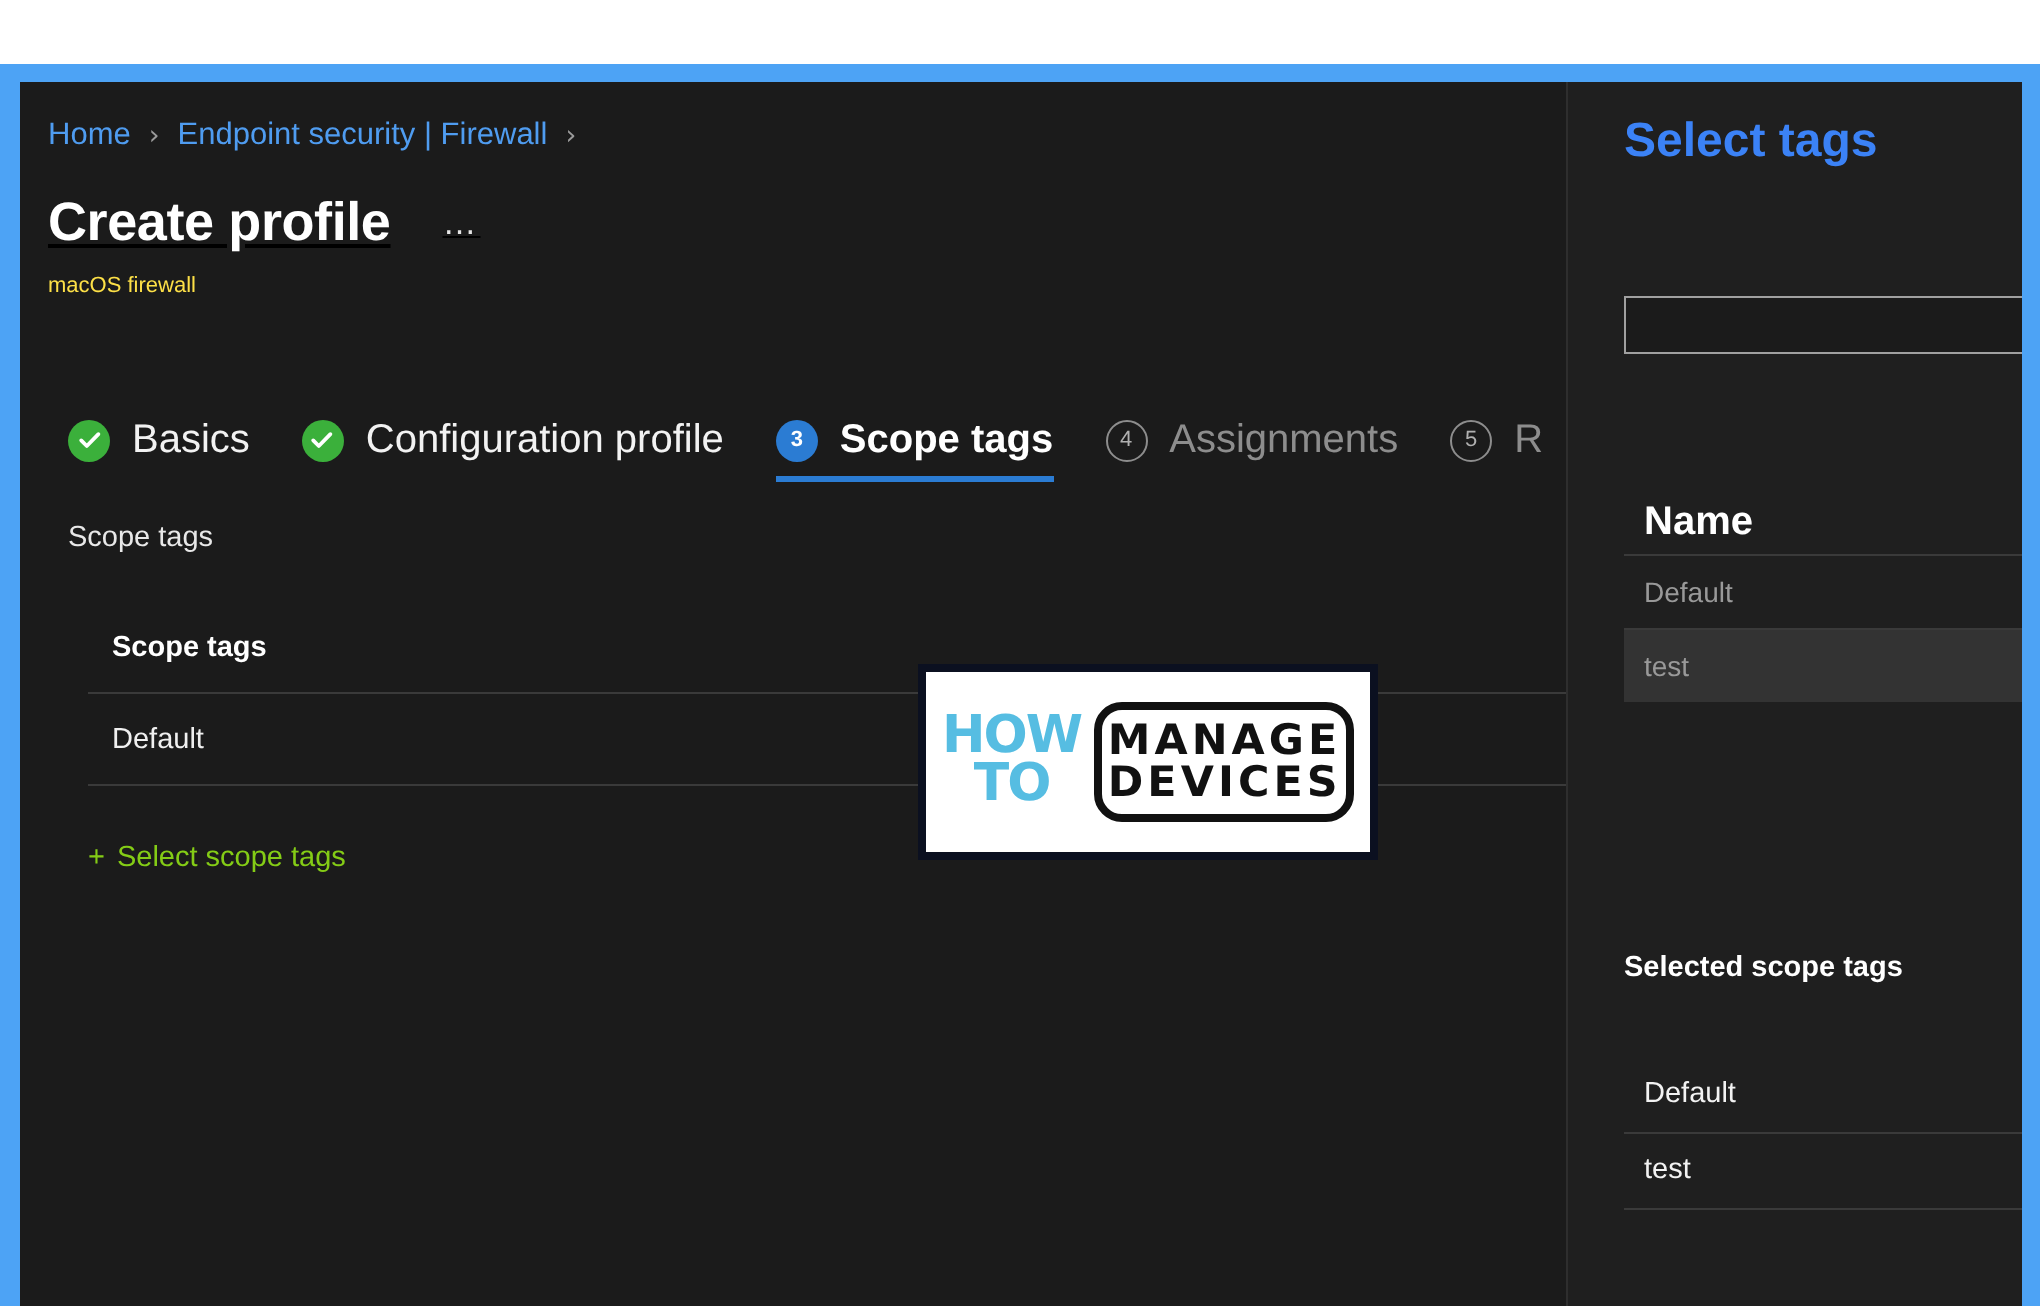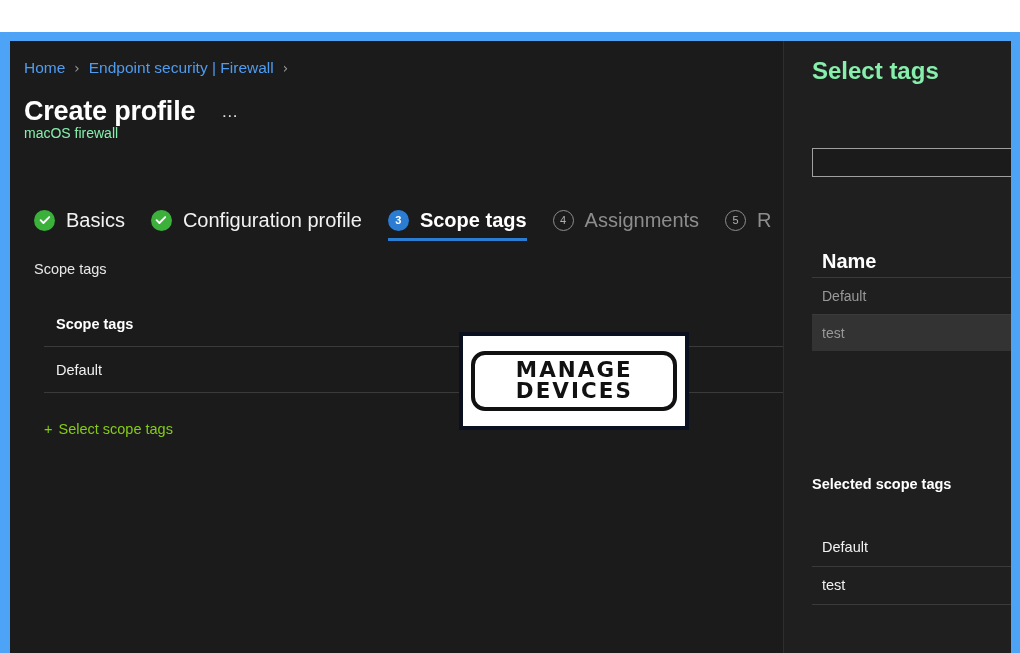--- a/index.html
+++ b/index.html
@@ -60,42 +60,43 @@
     font-family: "DejaVu Sans", sans-serif;
   }
 
   
   #title-row {
     position: absolute;
     left: 14px; top: 52px;
     display: flex;
     align-items: flex-end;
     height: 34px;
+    text-decoration: underline;
   }
   #page-title {
     color: #ffffff;
     font-size: 27px;
     font-weight: bold;
     letter-spacing: -0.2px;
     line-height: 32px;
   }
   #ellipsis-menu {
     margin-left: 26px;
     color: #e6e6e6;
     font-size: 17px;
     letter-spacing: 2px;
     line-height: 20px;
     padding-bottom: 5px;
     cursor: pointer;
   }
   #subtitle {
     position: absolute;
-    left: 14px; top: 84px;
-    color: #86efac;
-    font-size: 14px;
+    left: 14px; top: 96px;
+    color: #fde047;
+    font-size: 11px;
   }
 
   
   #wizard {
     position: absolute;
     left: 24px; top: 158px;
     display: flex;
     align-items: flex-start;
     height: 42px;
     white-space: nowrap;
@@ -186,21 +187,21 @@
   #panel {
     position: absolute;
     left: 773px; top: 0;
     width: 228px; height: 635px;
     background: #1f1f1f;
     border-left: 1px solid #2e2e2e;
   }
   #panel-title {
     position: absolute;
     left: 28px; top: 16px;
-    color: #86efac;
+    color: #3b82f6;
     font-size: 24px;
     font-weight: bold;
   }
   #panel-search {
     position: absolute;
     left: 28px; top: 107px;
     width: 250px; height: 29px;
     background: #1b1b1b;
     border: 1px solid #a0a0a0;
     box-sizing: border-box;
@@ -384,20 +385,24 @@
 
       <div id="selected-header">Selected scope tags</div>
 
       <div id="selected-list">
         <div class="row">Default</div>
         <div class="row">test</div>
       </div>
     </div>
 
     <div id="watermark">
+      <div id="wm-howto">
+        <span id="wm-how">HOW</span>
+        <span id="wm-to">TO</span>
+      </div>
       <div id="wm-box">
         <span id="wm-manage">MANAGE</span>
         <span id="wm-devices">DEVICES</span>
       </div>
     </div>
 
   </div>
 </div>
 
 </body></html>

